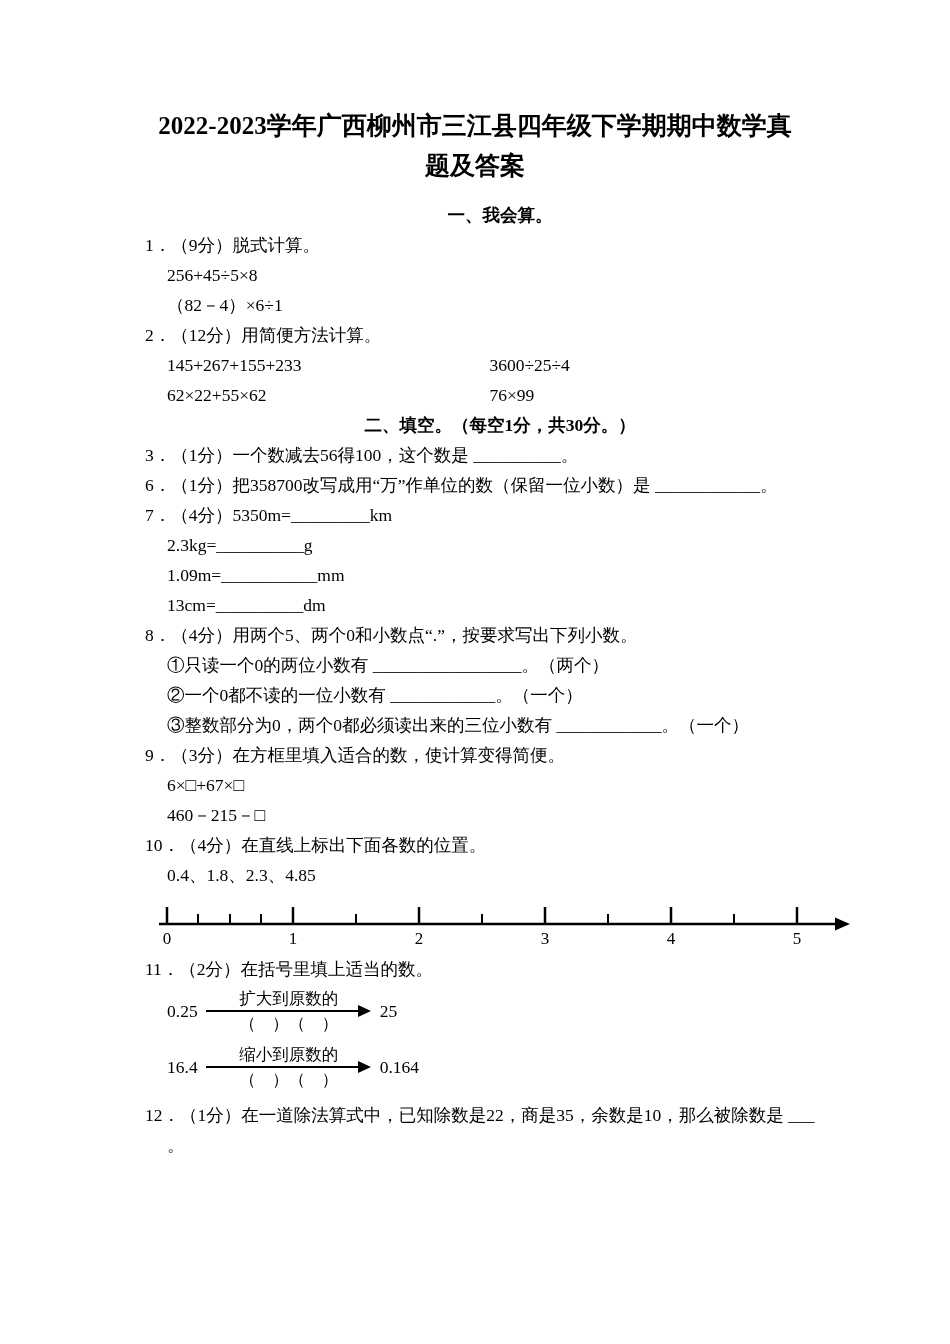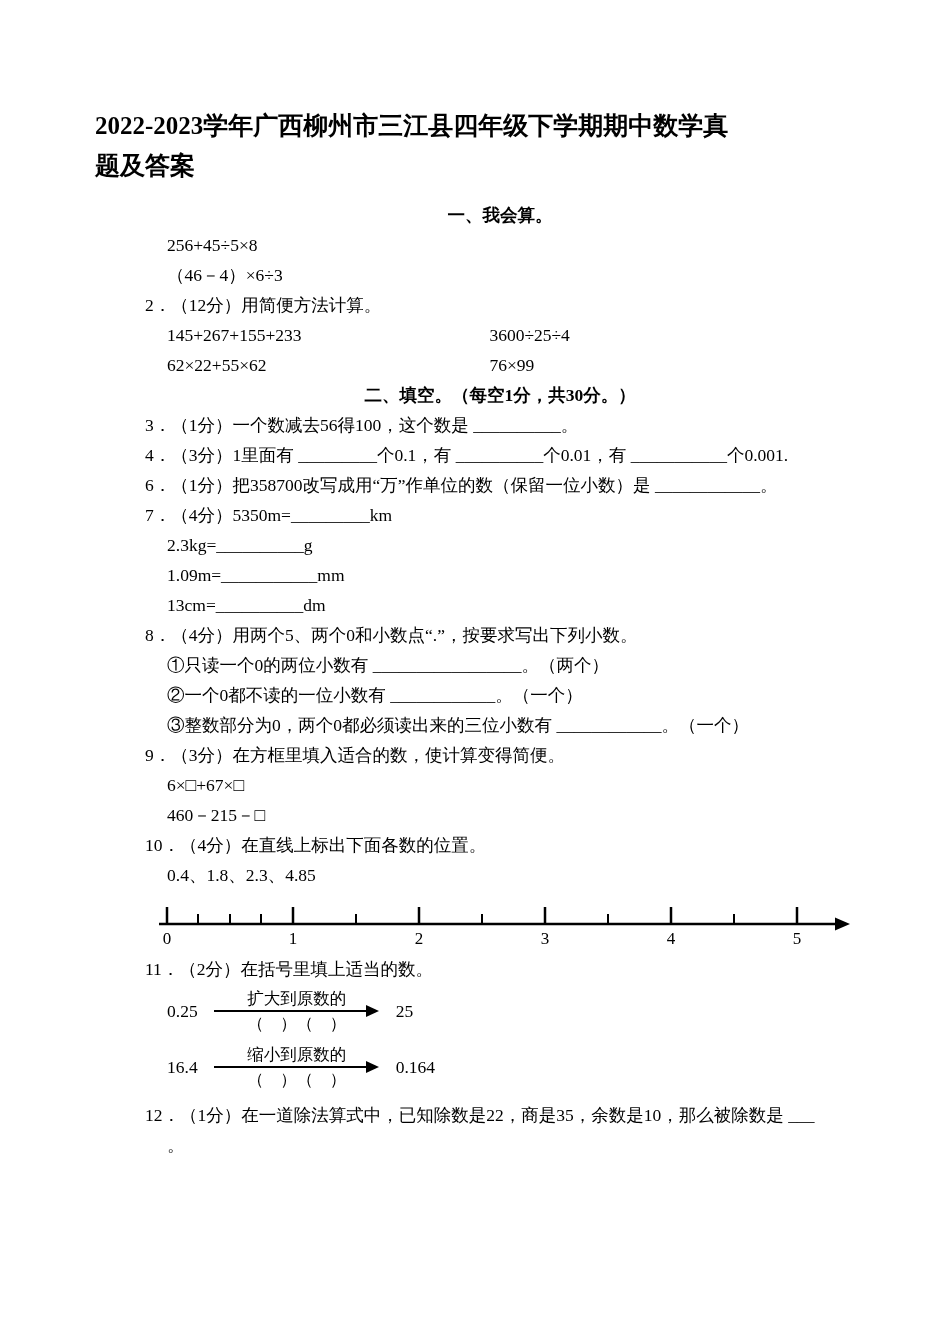--- a/index.html
+++ b/index.html
@@ -9,21 +9,21 @@
     width:950px; height:1344px;
     background:#ffffff;
     color:#000;
     font-family:"Liberation Serif","DejaVu Serif",serif;
     padding:106px 95px 40px 145px;
     overflow:hidden;
   }
   .title {
     width:760px;
     margin-left:-50px;
-    text-align:left;
+    text-align:center;
     font-size:25px;
     font-weight:bold;
     line-height:40px;
     margin-bottom:14px;
   }
   .line {
     font-size:17.5px;
     line-height:30px;
     white-space:nowrap;
   }
@@ -32,21 +32,21 @@
   .row .c1 { display:inline-block; width:318px; }
   .numline-wrap { margin:4px 0 2px 10px; }
   svg text {
     font-family:"Liberation Serif","DejaVu Serif",serif;
     font-size:17px;
     fill:#000;
   }
   .diagram {
     display:flex;
     align-items:center;
-    gap:16px;
+    gap:8px;
     margin:4px 0 10px 22px;
     font-size:17.5px;
   }
   .dmid { display:flex; flex-direction:column; align-items:center; }
   .dtop,.dbot { font-size:16.5px; line-height:21px; white-space:nowrap; }
   .dshaft {
     width:152px; height:0;
     border-top:2.5px solid #000;
     position:relative;
     margin:1px 14px 1px 0;
@@ -64,37 +64,37 @@
 
 <div class="page">
 
   <div class="title">
     <div>2022-2023学年广西柳州市三江县四年级下学期期中数学真</div>
     <div>题及答案</div>
   </div>
 
   <div class="line head">一、我会算。</div>
 
+  <div class="line">1．（9分）脱式计算。</div>
   <div class="line ind">256+45÷5×8</div>
-  <div class="line ind">（46－4）×6÷3</div>
+  <div class="line ind">（82－4）×6÷1</div>
 
   <div class="line">2．（12分）用简便方法计算。</div>
   <div class="line ind row">
     <span class="c1">145+267+155+233</span>
     <span>3600÷25÷4</span>
   </div>
   <div class="line ind row">
     <span class="c1">62×22+55×62</span>
     <span>76×99</span>
   </div>
 
   <div class="line head">二、填空。（每空1分，共30分。）</div>
 
   <div class="line">3．（1分）一个数减去56得100，这个数是 __________。</div>
-  <div class="line">4．（3分）1里面有 _________个0.1，有 __________个0.01，有 ___________个0.001.</div>
   <div class="line">6．（1分）把358700改写成用“万”作单位的数（保留一位小数）是 ____________。</div>
 
   <div class="line">7．（4分）5350m=_________km</div>
   <div class="line ind">2.3kg=__________g</div>
   <div class="line ind">1.09m=___________mm</div>
   <div class="line ind">13cm=__________dm</div>
 
   <div class="line">8．（4分）用两个5、两个0和小数点“.”，按要求写出下列小数。</div>
   <div class="line ind">①只读一个0的两位小数有 _________________。（两个）</div>
   <div class="line ind">②一个0都不读的一位小数有 ____________。（一个）</div>

